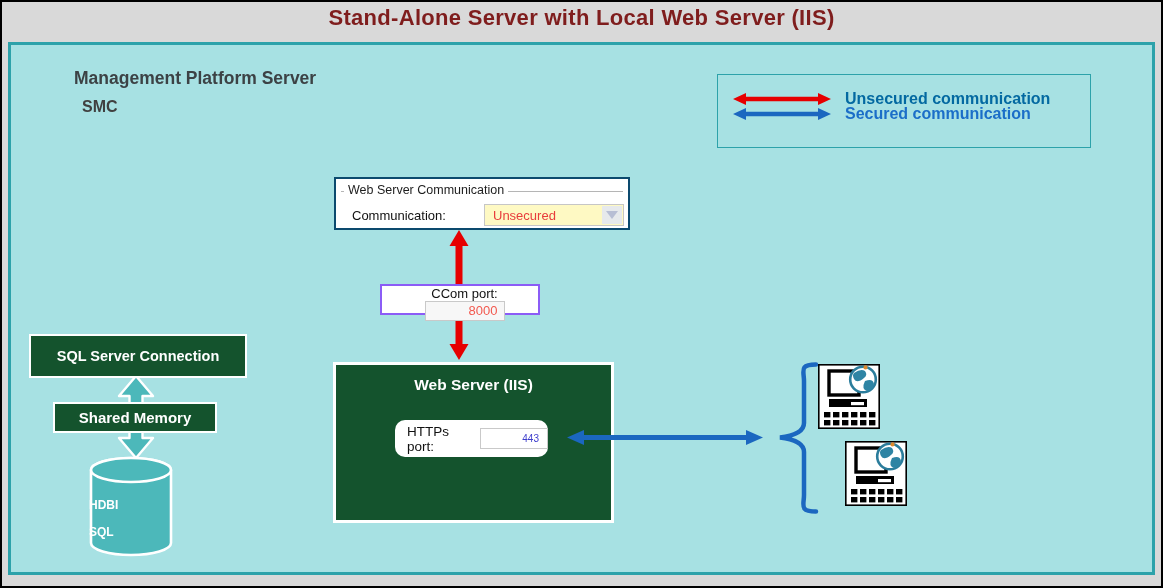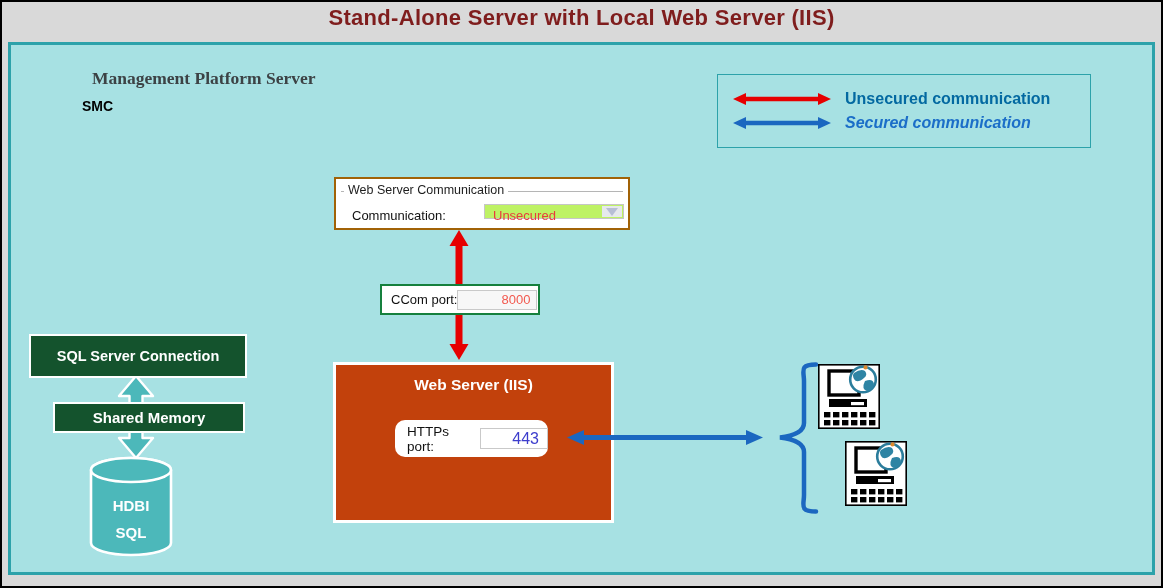--- a/index.html
+++ b/index.html
@@ -7,70 +7,70 @@
   body { font-family:"Liberation Sans", sans-serif; }
   .stage { position:relative; width:1163px; height:588px; background:#d9d9d9; overflow:hidden; }
   .frame { position:absolute; inset:0; border:2px solid #000; pointer-events:none; z-index:50; }
 
   .page-title { position:absolute; top:5px; left:0; width:100%; text-align:center;
     font-size:22px; font-weight:bold; color:#7f1d1d; letter-spacing:.3px; }
 
   .main-box { position:absolute; left:8px; top:42px; width:1147px; height:533px;
     background:#a7e1e3; border:3px solid #2da2aa; }
 
-  .platform-title { position:absolute; left:92px; top:68px; font-size:17.5px; font-weight:bold; color:#3c4245;font-family:Liberation Serif, serif; }
-  .platform-sub   { position:absolute; left:82px; top:98px; font-size:14px; font-weight:bold; color:#000000; }
+  .platform-title { position:absolute; left:74px; top:68px; font-size:17.5px; font-weight:bold; color:#3c4245; }
+  .platform-sub   { position:absolute; left:82px; top:98px; font-size:16px; font-weight:bold; color:#404040; }
 
   
   .legend { position:absolute; left:717px; top:74px; width:374px; height:74px;
     border:1.5px solid #2da2aa; background:#a7e1e3; }
   .legend-row { position:absolute; left:14px; display:flex; align-items:center; gap:13px; height:16px; }
-  .legend-row.r1 { top:16px; } .legend-row.r2 { top:40px;font-style:italic; }
+  .legend-row.r1 { top:16px; } .legend-row.r2 { top:31px; }
   .legend-label-unsec { font-size:16px; font-weight:bold; color:#0369a1; }
   .legend-label-sec   { font-size:16px; font-weight:bold; color:#1b6ec8; }
 
   
-  .wsc { position:absolute; left:334px; top:177px; width:296px; height:53px; background:#fff; border:2px solid #a16207; }
+  .wsc { position:absolute; left:334px; top:177px; width:296px; height:53px; background:#fff; border:2px solid #0c4a6e; }
   .wsc .gline { position:absolute; left:5px; right:5px; top:12px; border-top:1px solid #b5b5b5; }
   .wsc .glabel { position:absolute; left:8px; top:4px; background:#fff; padding:0 4px;
     font-size:12.5px; color:#1d1d1d; z-index:2; }
   .wsc .fieldlabel { position:absolute; left:16px; top:29px; font-size:13px; color:#111; }
-  .combo { position:absolute; left:148px; top:25px; width:140px; height:15px;
-    background:#bef264; border:1px solid #c6c6c6; }
+  .combo { position:absolute; left:148px; top:25px; width:140px; height:22px;
+    background:#fef9c3; border:1px solid #c6c6c6; }
   .combo .val { position:absolute; left:8px; top:3px; font-size:13px; color:#e83c3c; }
   .combo .btn { position:absolute; right:1px; top:1px; bottom:1px; width:20px; background:#e6e9ec;
     display:flex; align-items:center; justify-content:center; }
   .combo .tri { width:0; height:0; border-left:6px solid transparent; border-right:6px solid transparent;
     border-top:8px solid #b7bed4; }
 
   
   .ccom { position:absolute; left:380px; top:284px; width:160px; height:31px; background:#fff;
-    border:2px solid #15803d; display:flex; align-items:center; padding-left:9px; }
+    border:2px solid #8b5cf6; display:flex; align-items:center; padding-left:9px;flex-direction:column; }
   .ccom .lbl { font-size:13px; color:#111; }
   .ccom .inp { margin-left:0; width:80px; height:20px; background:#f7f7f7; border:1px solid #c9c9c9;
     font-size:13px; color:#f2594f; text-align:right; line-height:18px; padding-right:6px; }
 
   
   .iis { position:absolute; left:333px; top:362px; width:281px; height:161px;
-    background:#c2410c; border:3px solid #fff; }
+    background:#14532d; border:3px solid #fff; }
   .iis-title { margin-top:11px; text-align:center; font-size:15.5px; font-weight:bold; color:#fff; }
   .https-panel { position:absolute; left:59px; top:55px; width:153px; height:37px; background:#fff;
     display:flex; align-items:center; padding-left:12px;border-radius:10px; }
   .https-panel .lbl { font-size:13.5px; color:#111; }
   .https-panel .inp { margin-left:6px; width:74px; height:21px; background:#fff; border:1px solid #c9c9c9;
-    font-size:16px; color:#3d3dcc; text-align:right; line-height:19px; padding-right:8px; }
+    font-size:10px; color:#3d3dcc; text-align:right; line-height:19px; padding-right:8px; }
 
   
   .tealbox { position:absolute; background:#14532d; border:2.5px solid #fff;
     display:flex; align-items:center; justify-content:center; color:#fff; font-weight:bold; }
   .sqlconn { left:29px; top:334px; width:218px; height:44px; font-size:14.5px; }
-  .sharedmem { left:53px; top:402px; width:192px; height:31px; font-size:15px; }
-
-  .dbtext { position:absolute; left:89px; top:492px; width:84px; text-align:center;
-    color:#fff; font-weight:bold; font-size:15px; line-height:27px; z-index:3; }
+  .sharedmem { left:53px; top:402px; width:164px; height:31px; font-size:15px; }
+
+  .dbtext { position:absolute; left:89px; top:492px; width:84px; text-align:left;
+    color:#fff; font-weight:bold; font-size:12px; line-height:27px; z-index:3; }
 
   .client-label { position:absolute; left:745px; top:531px; width:300px; text-align:center;
     font-size:17.5px; font-weight:bold; color:#0a0a0a; }
 
   svg { position:absolute; overflow:visible; }
   .abs { position:absolute; }
 </style>
 </head>
 <body>
 

